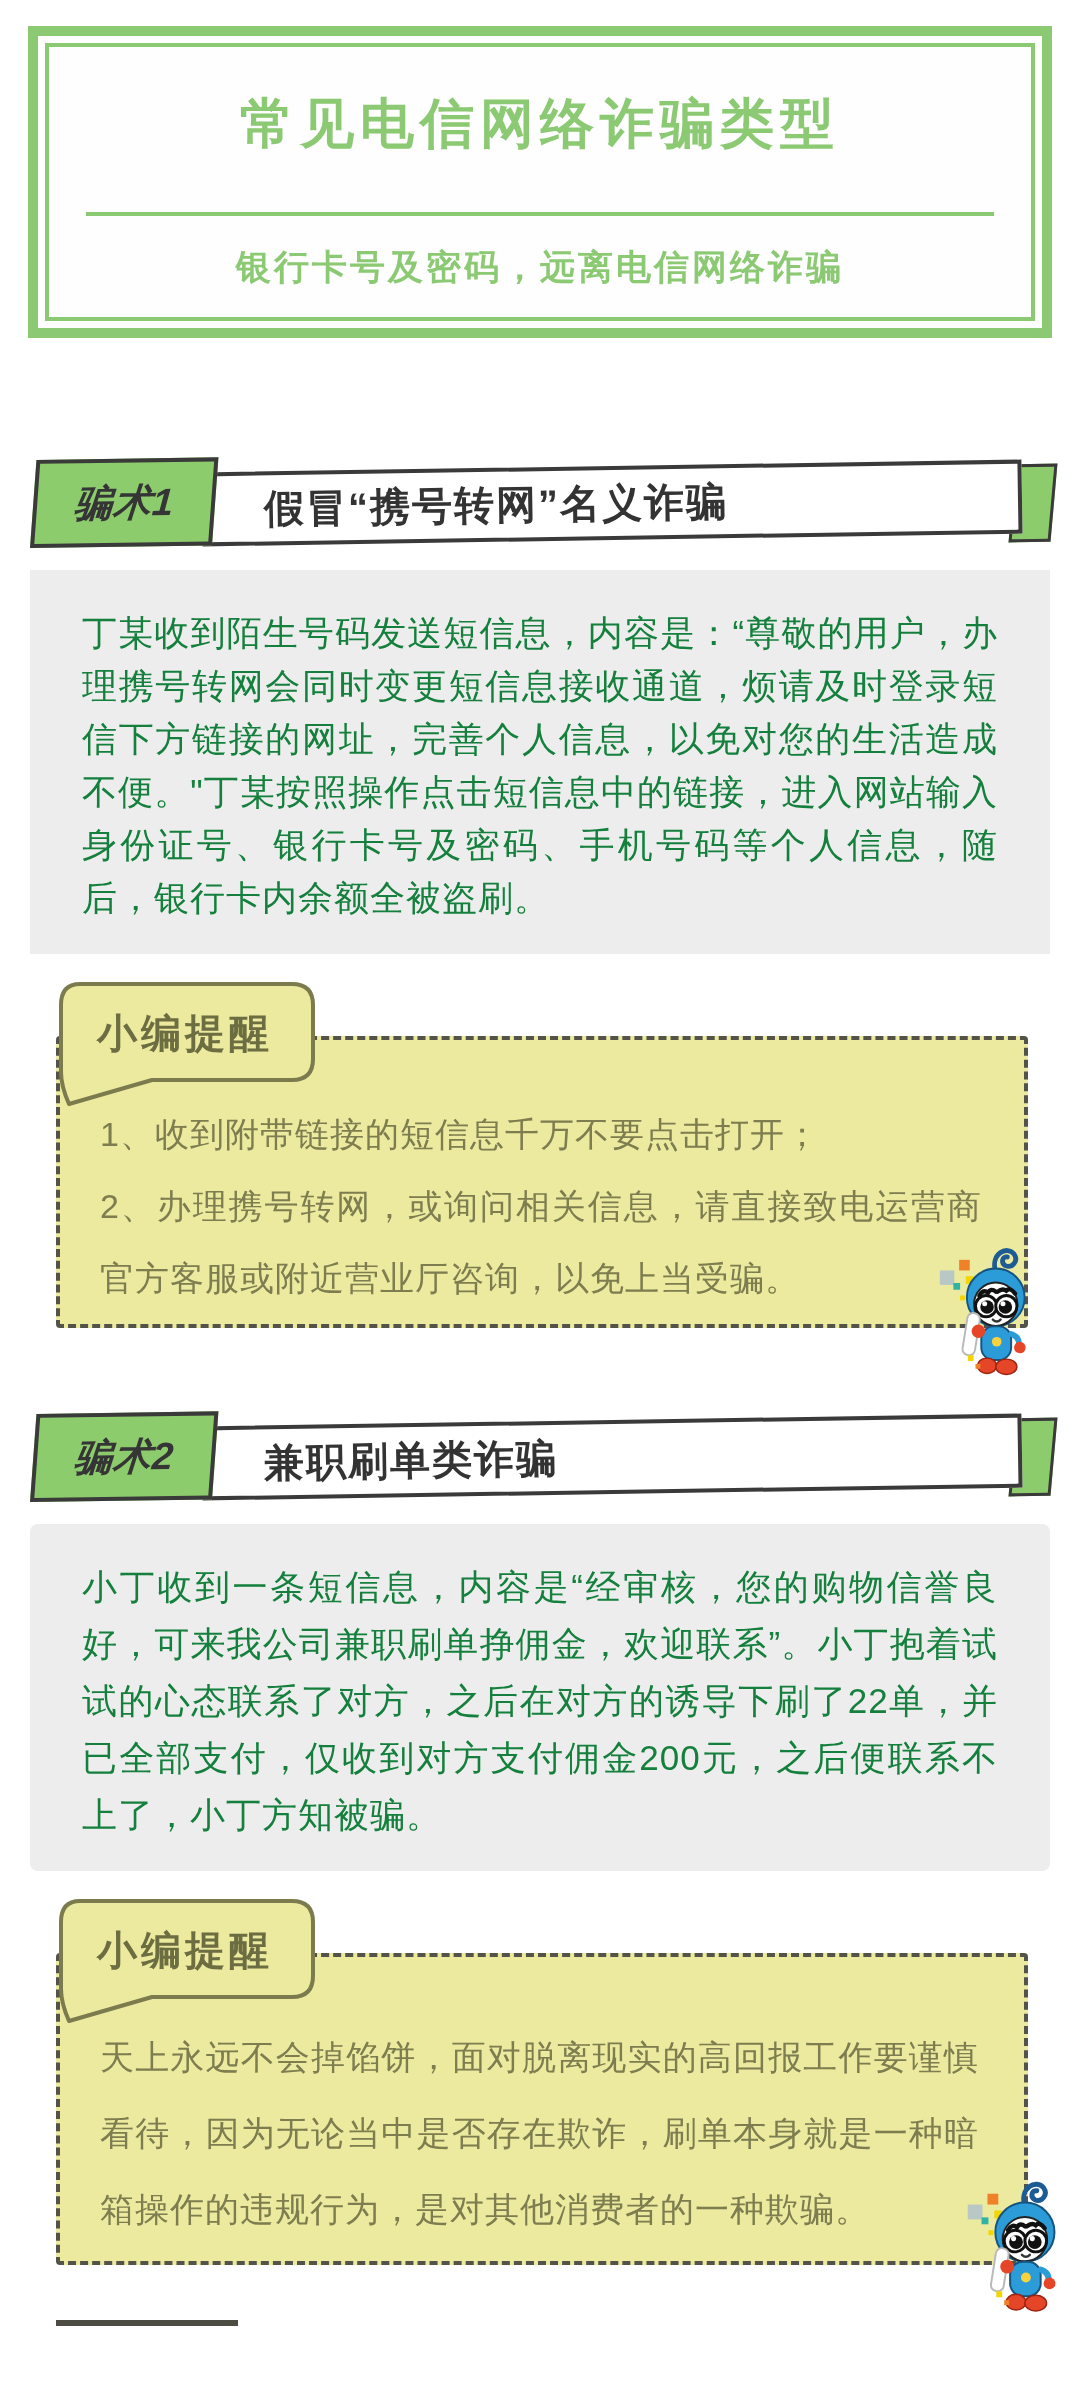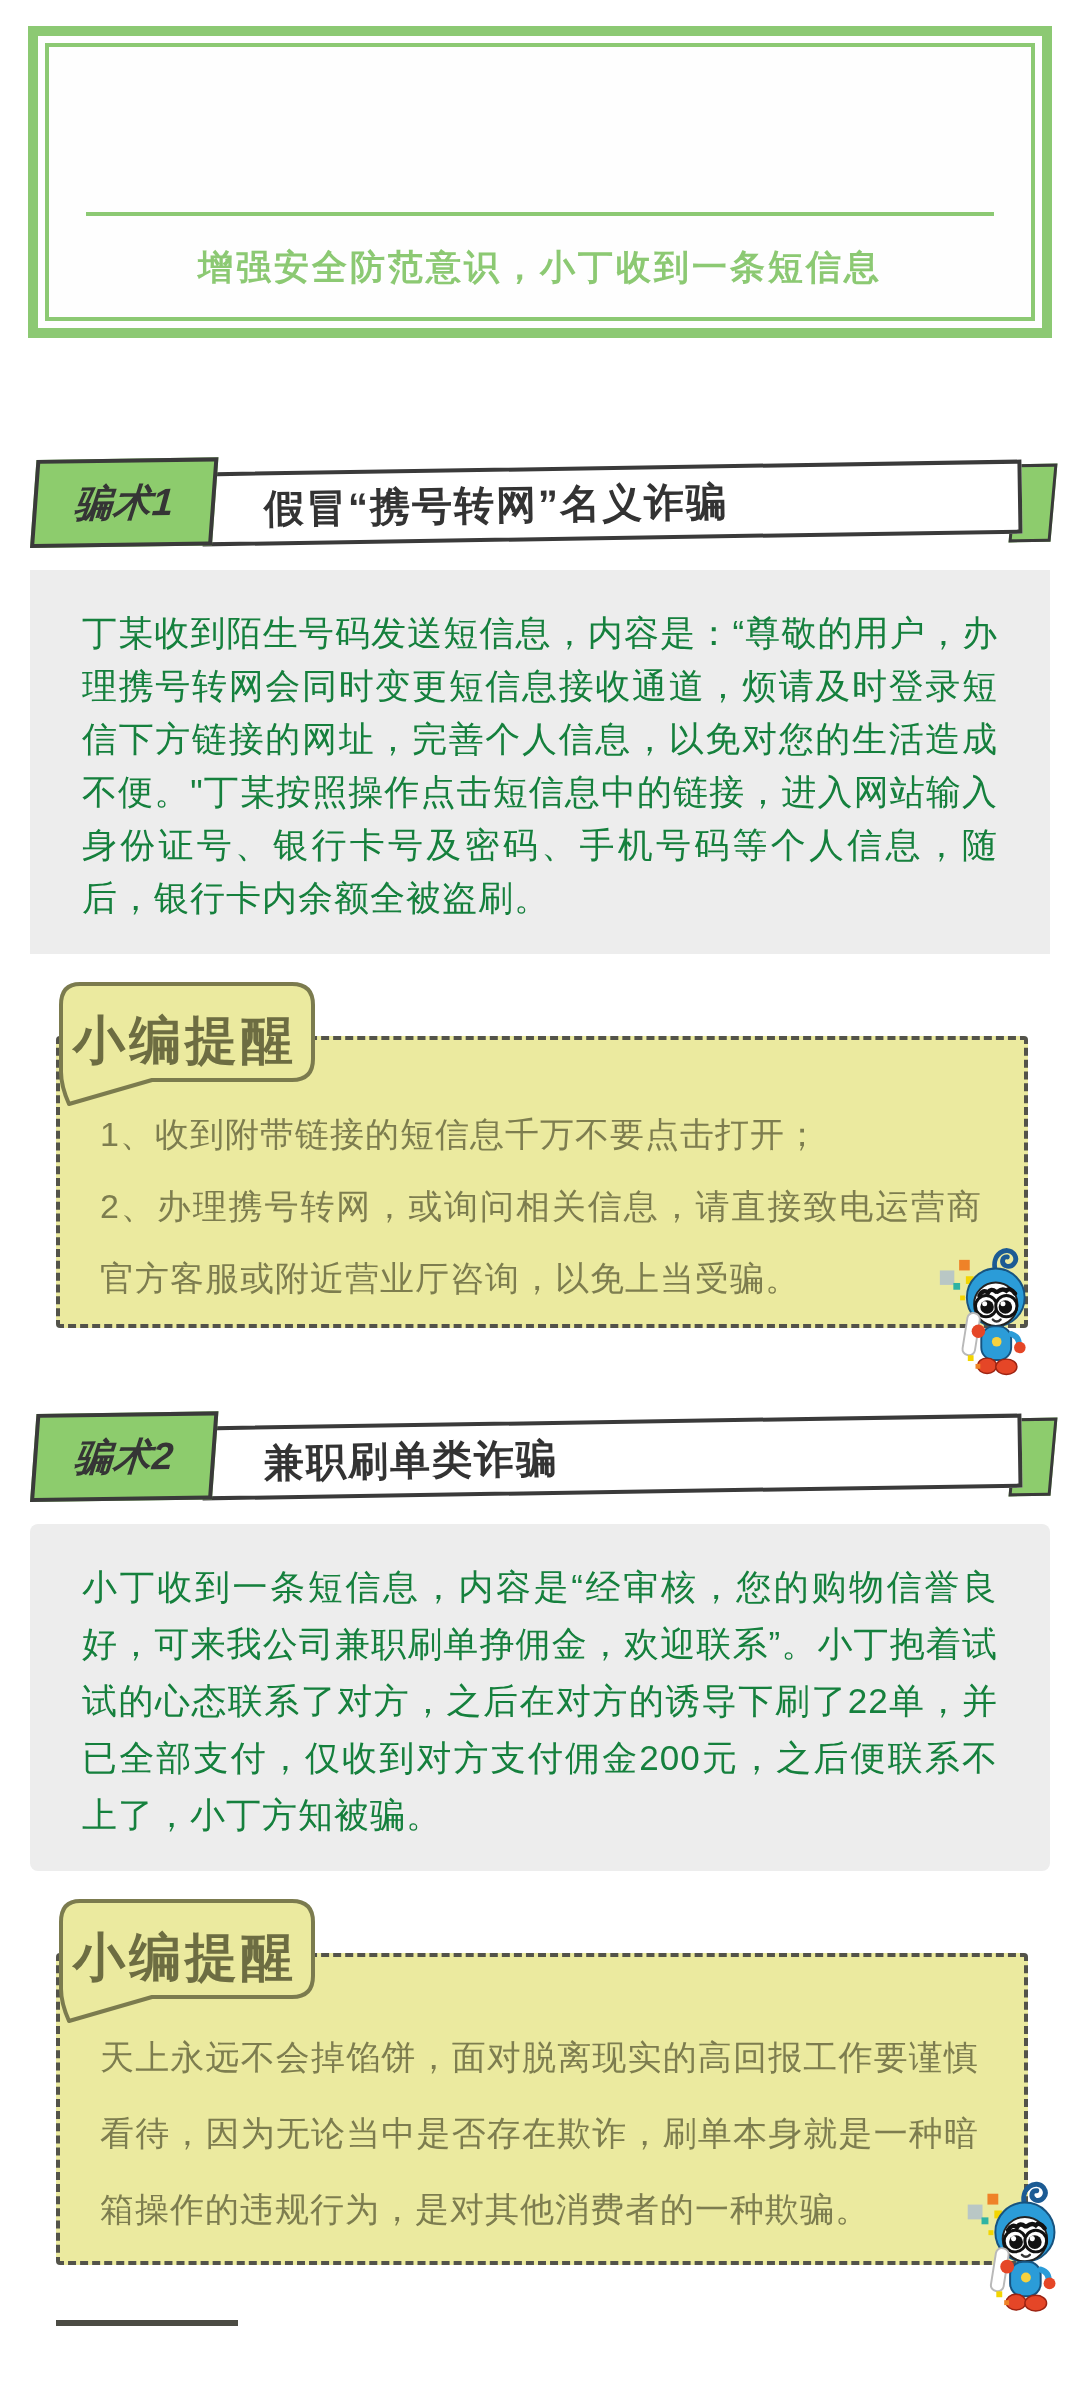--- a/index.html
+++ b/index.html
@@ -147,21 +147,21 @@
     width: 265px;
     height: 128px;
     z-index: 3;
   }
   .bubble-tab svg { display: block; width: 100%; height: 100%; }
   .bubble-label {
     position: absolute;
     top: 26px; left: 0;
     width: 258px;
     text-align: center;
-    font-size: 52px;
+    font-size: 40px;
     font-weight: 700;
     letter-spacing: 4px;
     color: #6d6d42;
   }
   .mascot {
     position: absolute;
     width: 106px;
     height: 138px;
     z-index: 4;
   }
@@ -221,22 +221,23 @@
     <ellipse cx="53" cy="129" rx="10" ry="8" fill="#e54627" stroke="#9c2312" stroke-width="1.5"></ellipse>
     <ellipse cx="73" cy="130" rx="11" ry="8" fill="#e54627" stroke="#9c2312" stroke-width="1.5"></ellipse>
 
     <rect x="33" y="118" width="6" height="6" fill="#f3d500"></rect>
     <rect x="41" y="127" width="5" height="5" fill="#ef8228"></rect>
   </symbol>
 </svg>
 
 <div class="frame">
   <div class="frame-inner"></div>
+  <div class="main-title">常见电信网络诈骗类型</div>
   <div class="divider"></div>
-  <div class="subtitle">增强安全防范意识，小丁收到一条短信息</div>
+  <div class="subtitle">银行卡号及密码，远离电信网络诈骗</div>
 </div>
 
 <div class="sec-header mt-sec1">
   <div class="sec-tail"></div>
   <div class="sec-bar">
     <span class="sec-bar-title">假冒“携号转网”名义诈骗</span>
   </div>
   <div class="sec-badge">
     <span>骗术1</span>
   </div>

